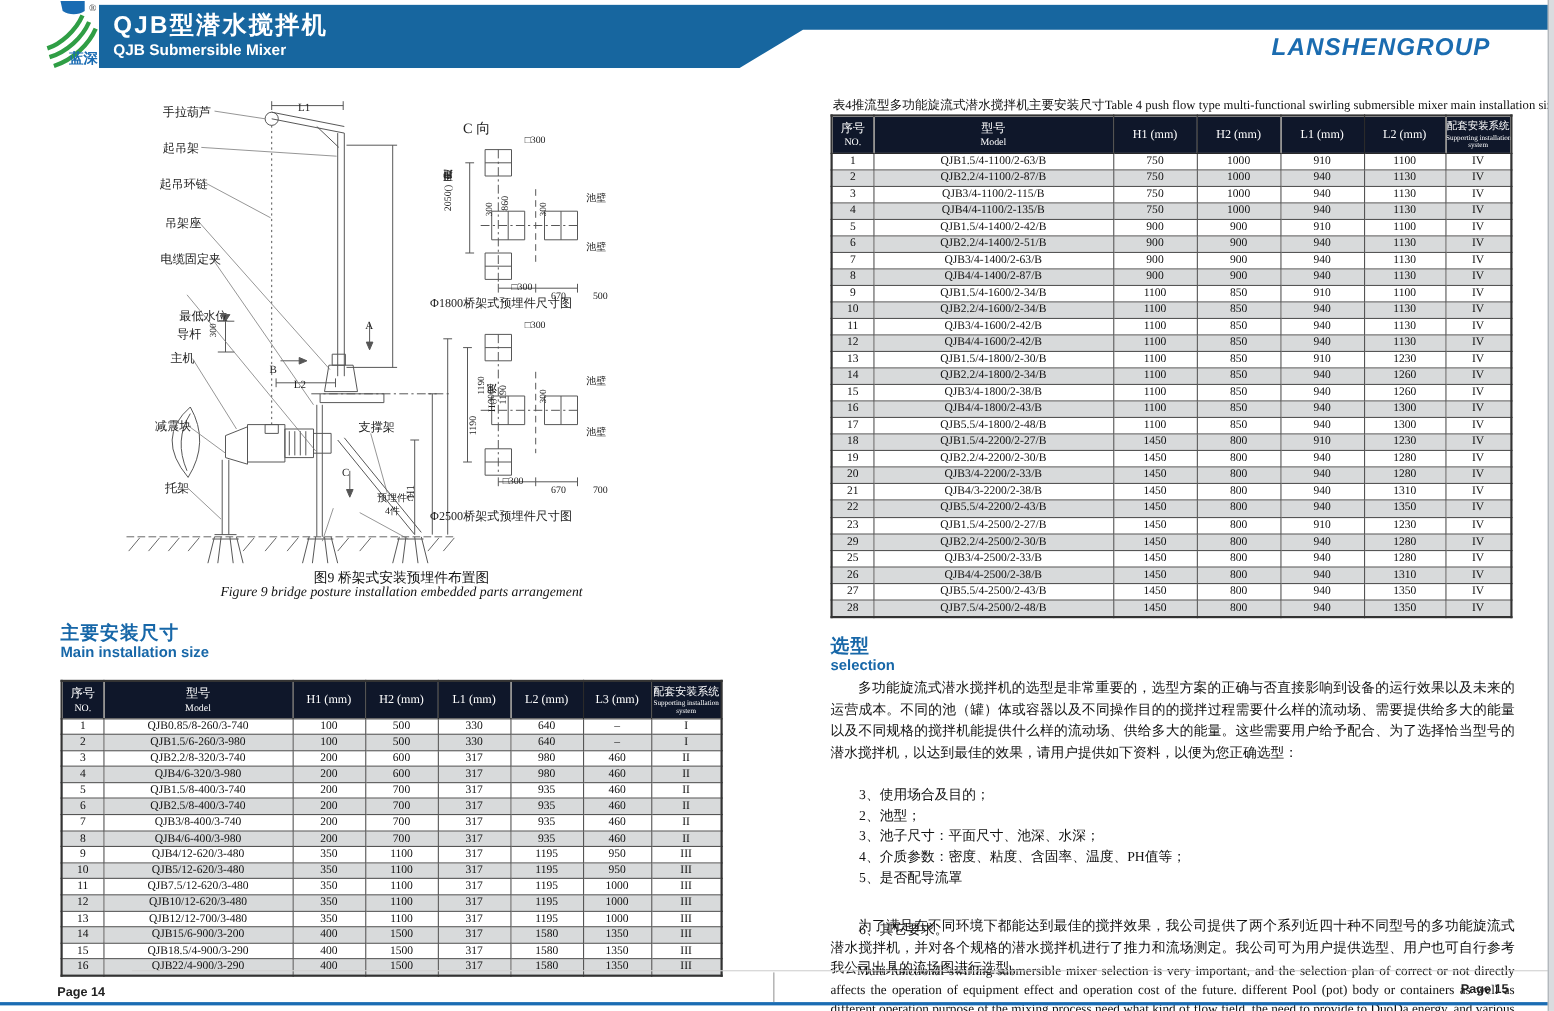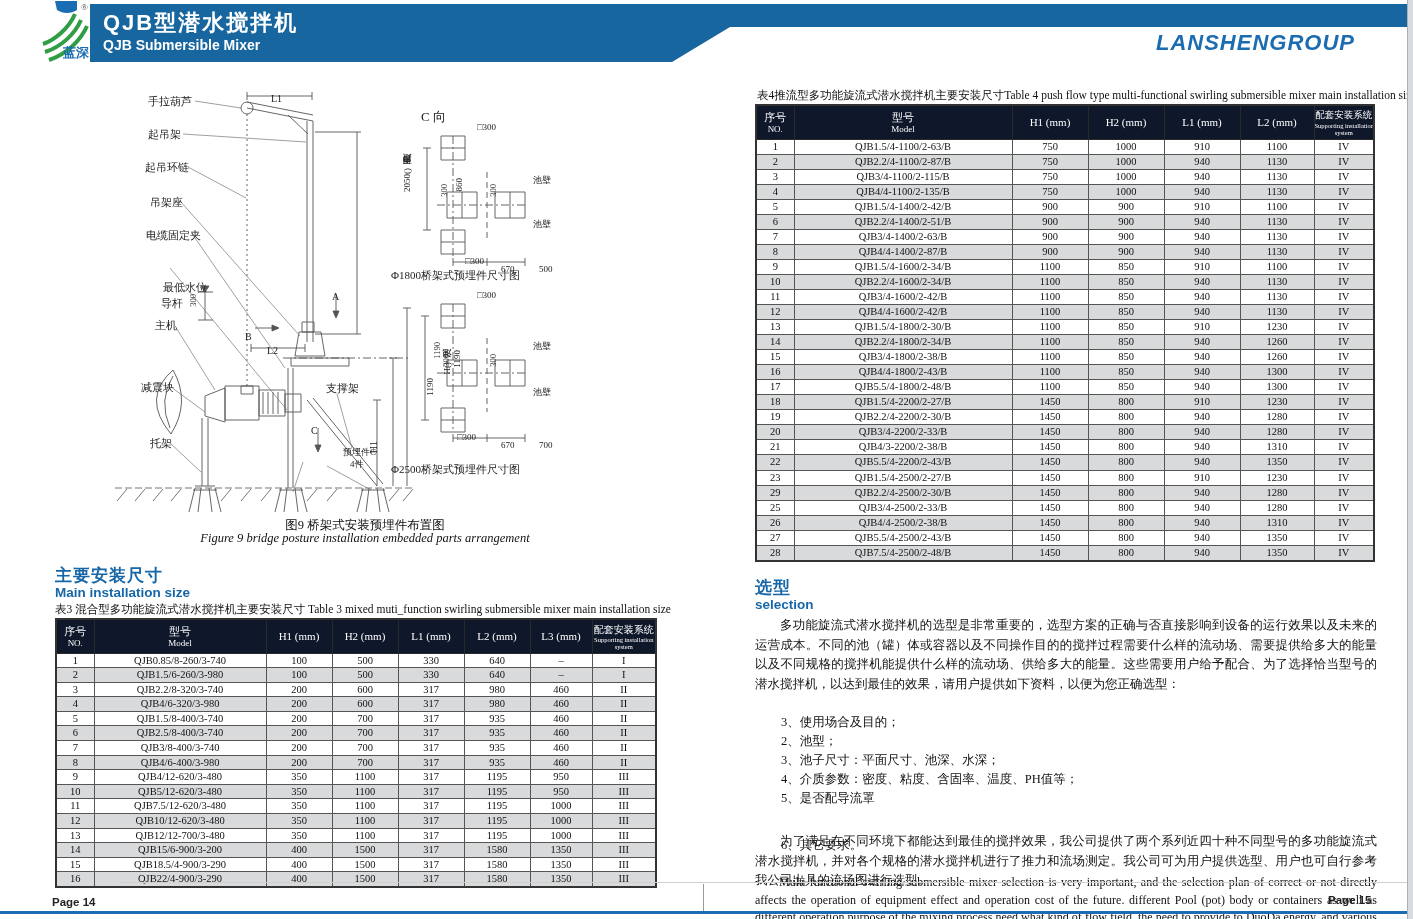--- a/index.html
+++ b/index.html
@@ -298,21 +298,20 @@
     <span class="flabel f9" style="left:404px;top:360px;">670</span>
     <span class="flabel f9" style="left:442px;top:360px;">700</span>
     <span class="flabel" style="left:336px;top:382px;">Φ2500桥架式预埋件尺寸图</span>
 
     <div class="fig-cap" style="top:437px;">图9  桥架式安装预埋件布置图</div>
     <div class="fig-cap" style="top:451px;font-style:italic;">Figure 9 bridge posture installation embedded parts arrangement</div>
   </div>
 
   <div class="sec-cn" style="left:55px;top:564px;">主要安装尺寸</div>
   <div class="sec-en" style="left:55px;top:585px;">Main installation size</div>
-  <div class="tab-cap" style="left:55px;top:602px;">表3 混合型多功能旋流式潜水搅拌机主要安装尺寸 Table 3 mixed muti_function swirling submersible mixer main installation size</div>
 
   <table id="table3" class="dtable" style="left:55px;top:618px;width:600px;">
     <colgroup>
       <col style="width:38px">
         <col style="width:172px">
         <col style="width:66px">
         <col style="width:66px">
       <col style="width:66px">
         <col style="width:66px">
         <col style="width:62px">

